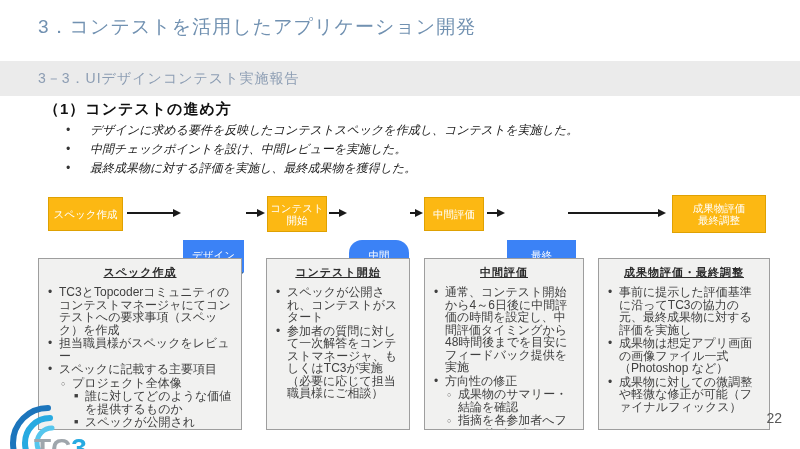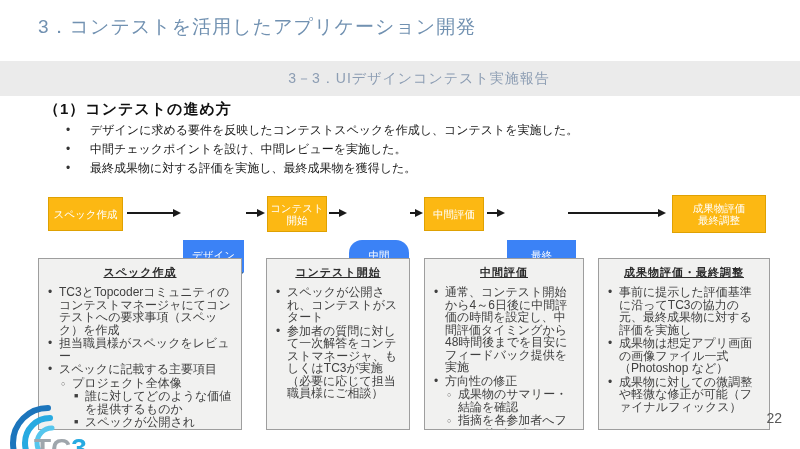--- a/index.html
+++ b/index.html
@@ -9,37 +9,37 @@
     font-family:"Liberation Sans","DejaVu Sans",sans-serif;
     -webkit-font-smoothing:antialiased;
   }
   
   .slide-title{
     position:absolute;left:38px;top:14px;width:740px;
     font-size:19px;color:#7191B1;letter-spacing:1px;
   }
   .banner{
     position:absolute;left:0;top:61px;width:800px;height:35px;
-    background:#EBEBEB;display:flex;align-items:center;justify-content:center;
+    background:#EBEBEB;display:flex;align-items:center;
   }
   .banner-text{
     margin-left:38px;font-size:14px;color:#8C9DB3;letter-spacing:1px;
   }
   .section-heading{
     position:absolute;left:44px;top:100px;
     font-size:15px;font-weight:bold;color:#111;letter-spacing:1px;
   }
   
   .intro-list{
     position:absolute;left:64px;top:124px;width:700px;
     list-style:none;margin:0;padding:0;
   }
   .intro-list li{
     position:relative;padding-left:26px;margin-bottom:6px;
-    font-size:12px;color:#1a1a1a;line-height:13px;
+    font-size:12px;color:#1a1a1a;line-height:13px;font-style:italic;
   }
   .intro-list li::before{
     content:"\2022";position:absolute;left:2px;top:0;
     font-size:12px;color:#333;
   }
   
   .flow-box{
     position:absolute;display:flex;flex-direction:column;
     align-items:center;justify-content:center;
     text-align:center;color:#fff;font-size:10.5px;line-height:12px;

